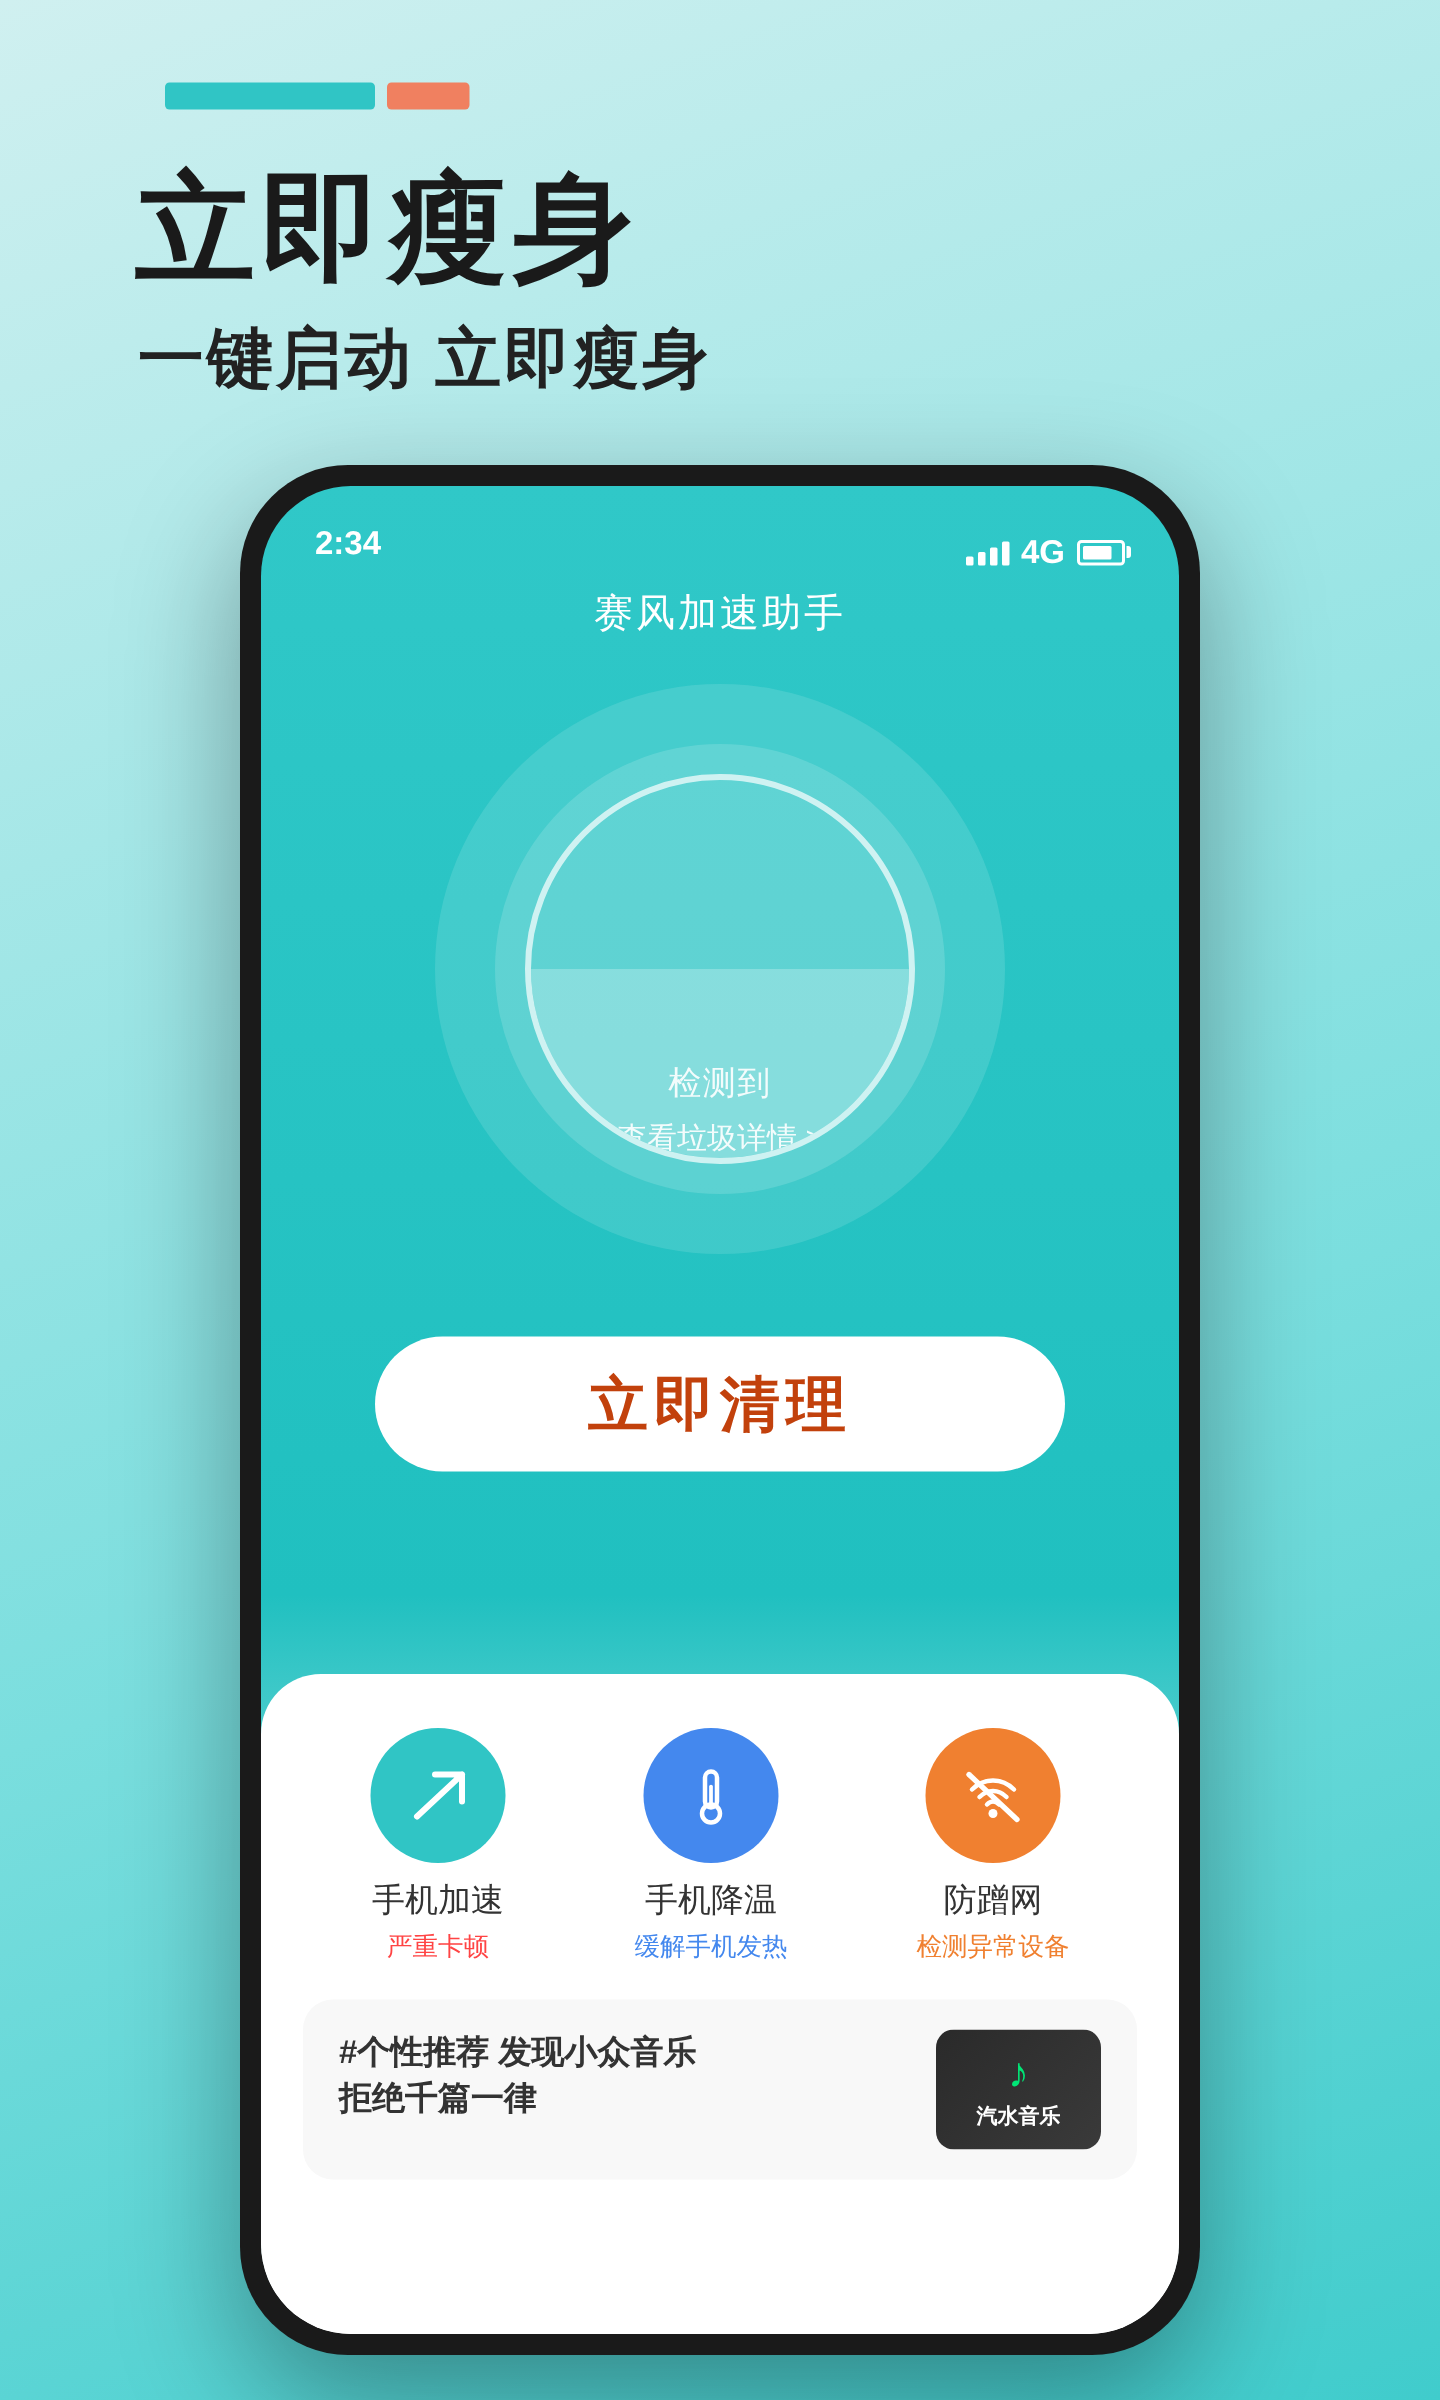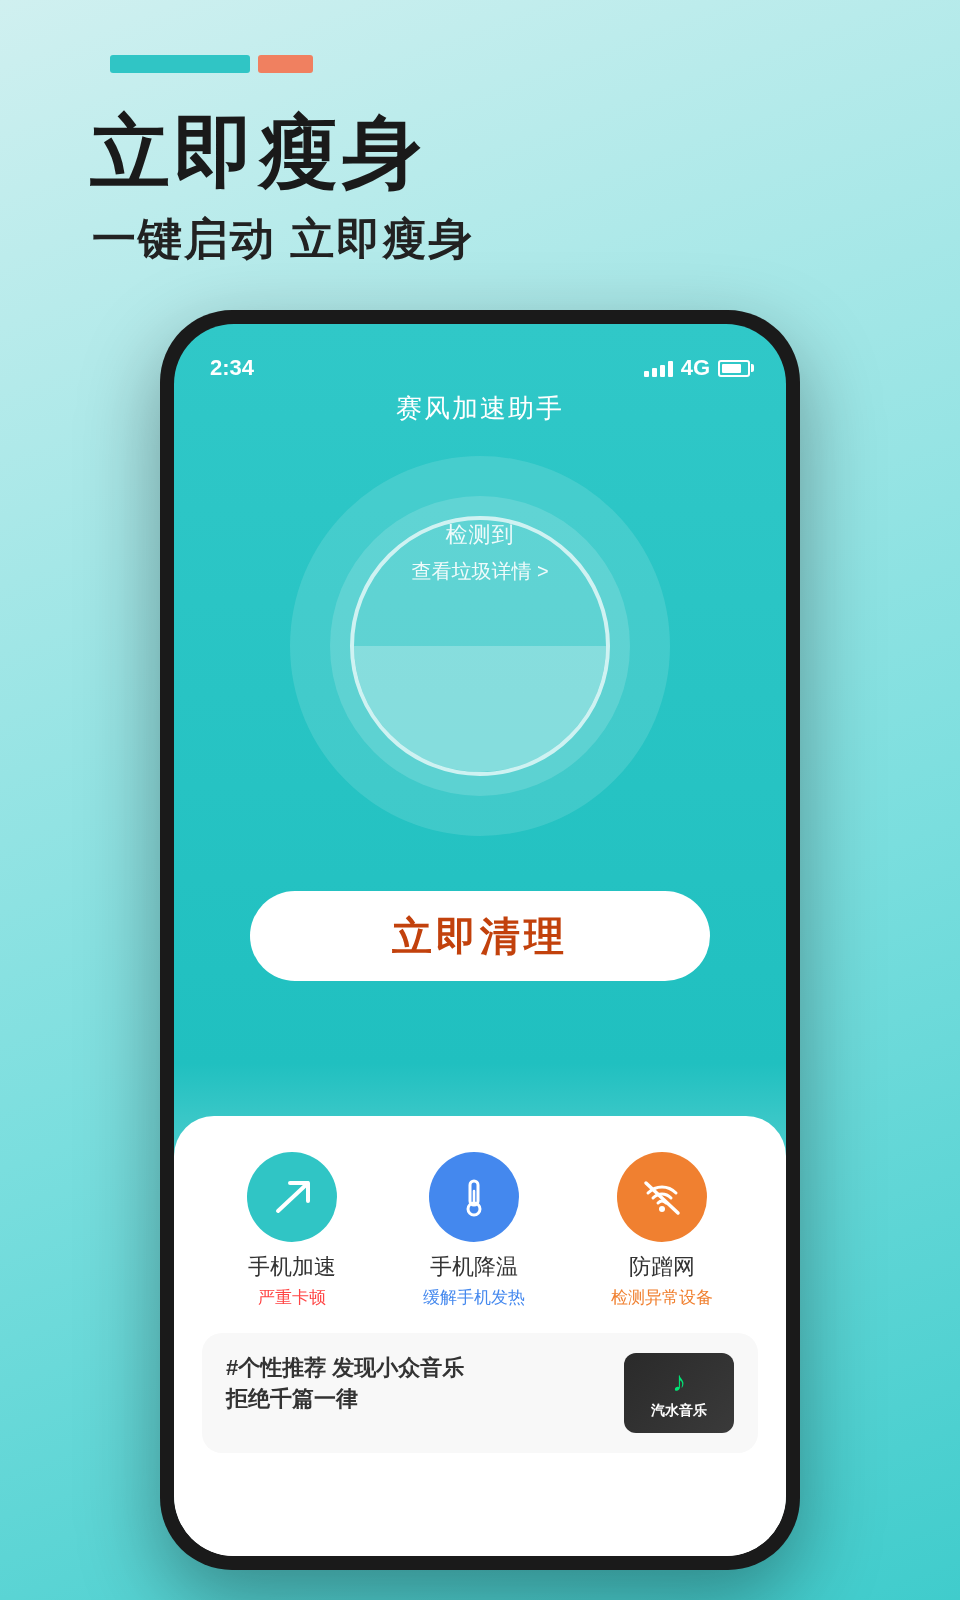--- a/index.html
+++ b/index.html
@@ -79,21 +79,21 @@
       background: linear-gradient(180deg, #30c8c8 0%, #20c0c0 60%, #ffffff 100%);
       border-radius: 60px;
       overflow: hidden;
       position: relative;
     }
 
     
     .status-bar {
       display: flex;
       justify-content: space-between;
-      align-items: flex-end;
+      align-items: center;
       padding: 18px 36px 0;
       color: #fff;
       font-size: 22px;
       font-weight: 600;
     }
     .status-right {
       display: flex;
       align-items: center;
       gap: 8px;
       margin-top: 13px;
@@ -178,21 +178,21 @@
     
     .arc-circle {
       width: 260px;
       height: 260px;
       border-radius: 50%;
       border: 4px solid rgba(255,255,255,0.7);
       position: relative;
       display: flex;
       flex-direction: column;
       align-items: center;
-      justify-content: flex-start;
+      justify-content: flex-end;
       overflow: hidden;
       background: transparent;
     }
     .arc-fill {
       position: absolute;
       bottom: 0;
       left: 0;
       width: 100%;
       height: 50%;
       background: rgba(255,255,255,0.25);

